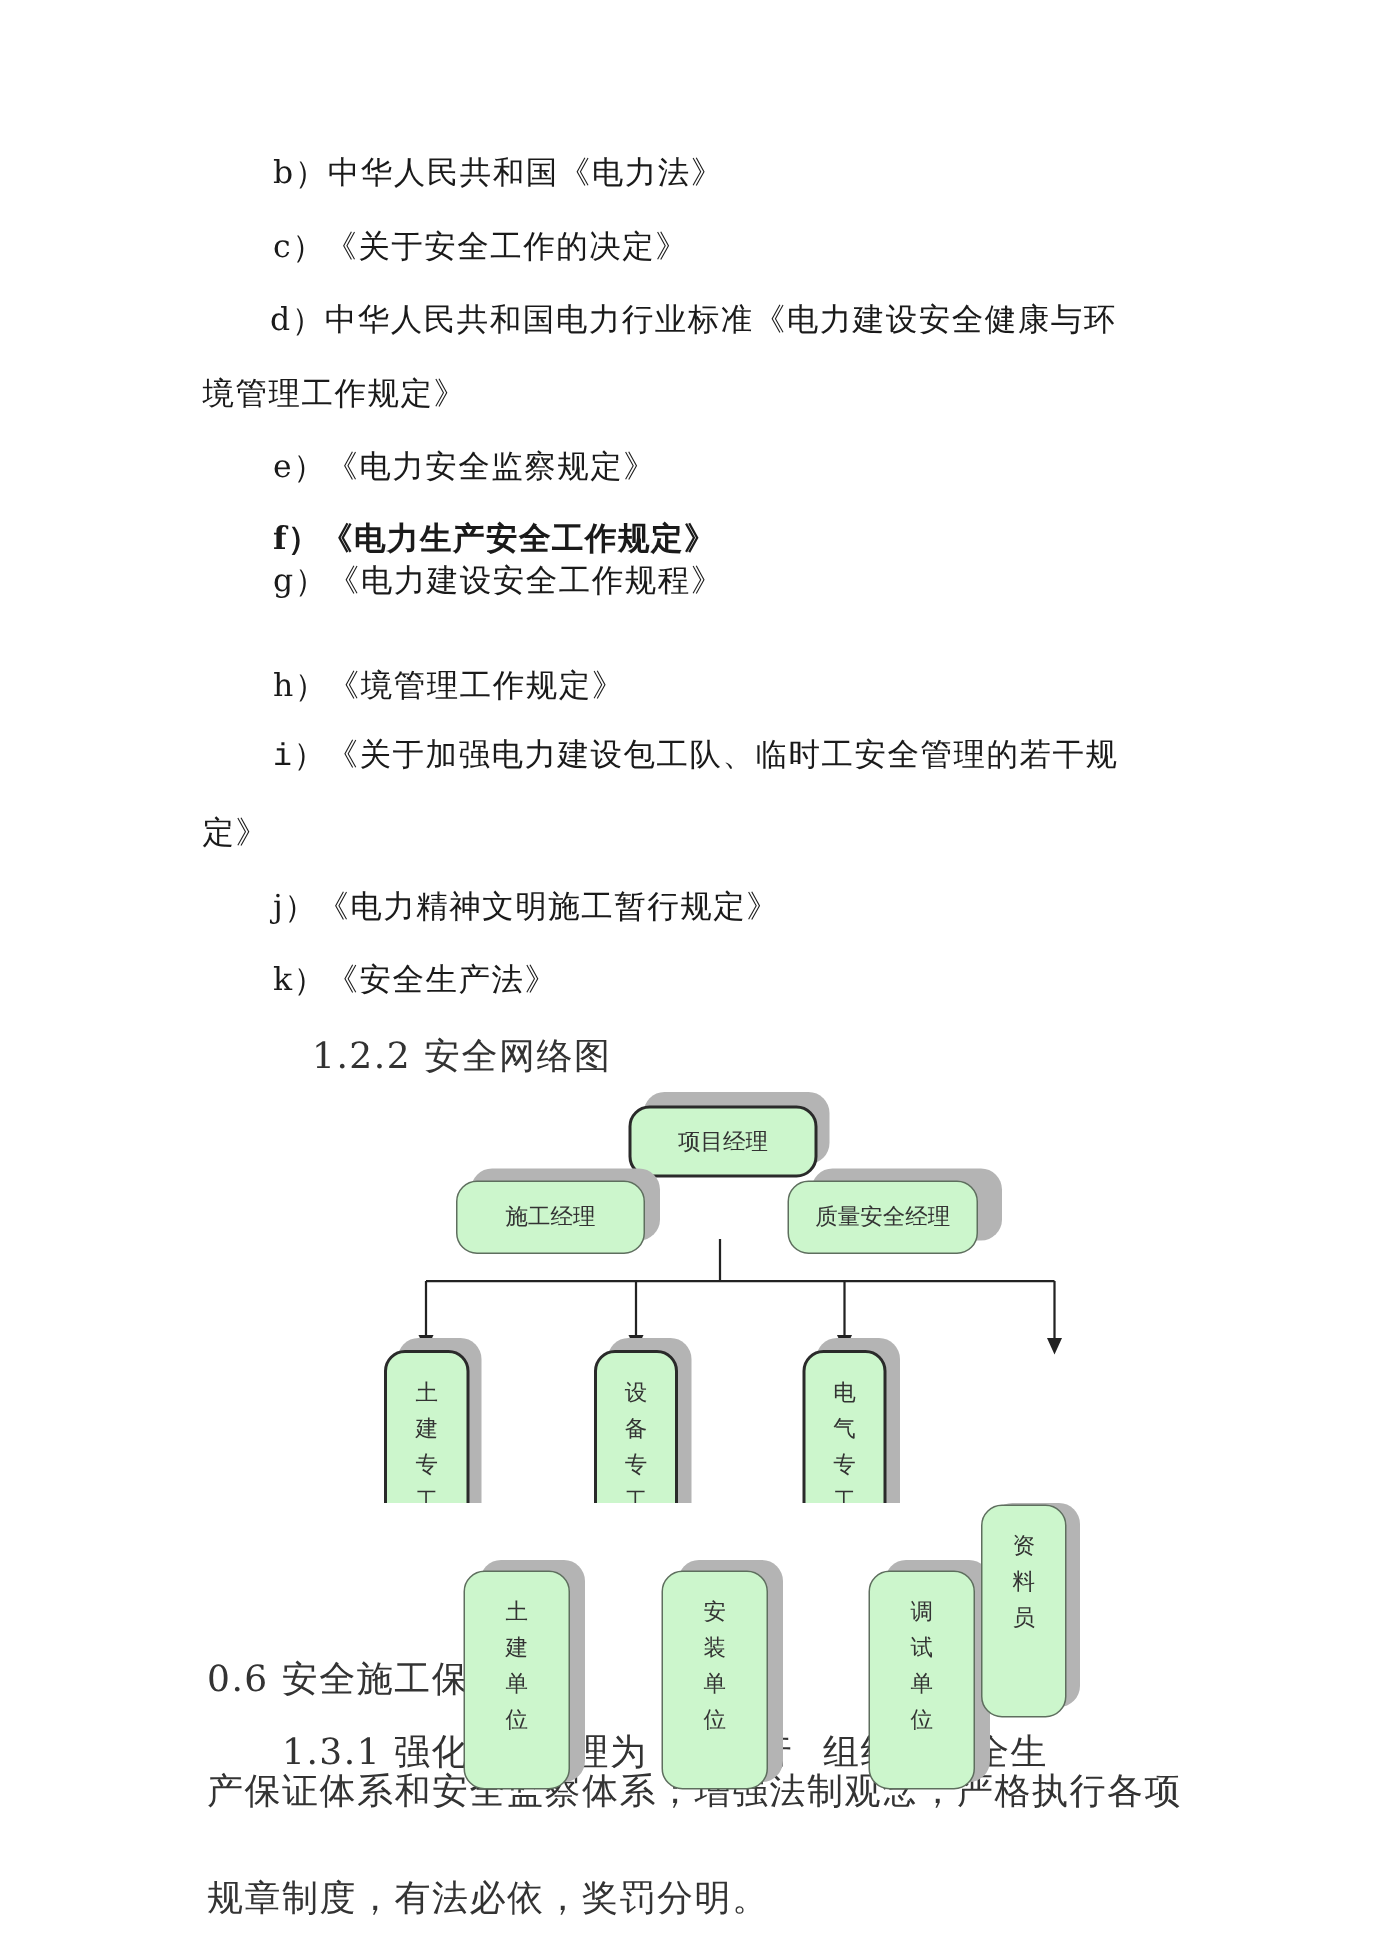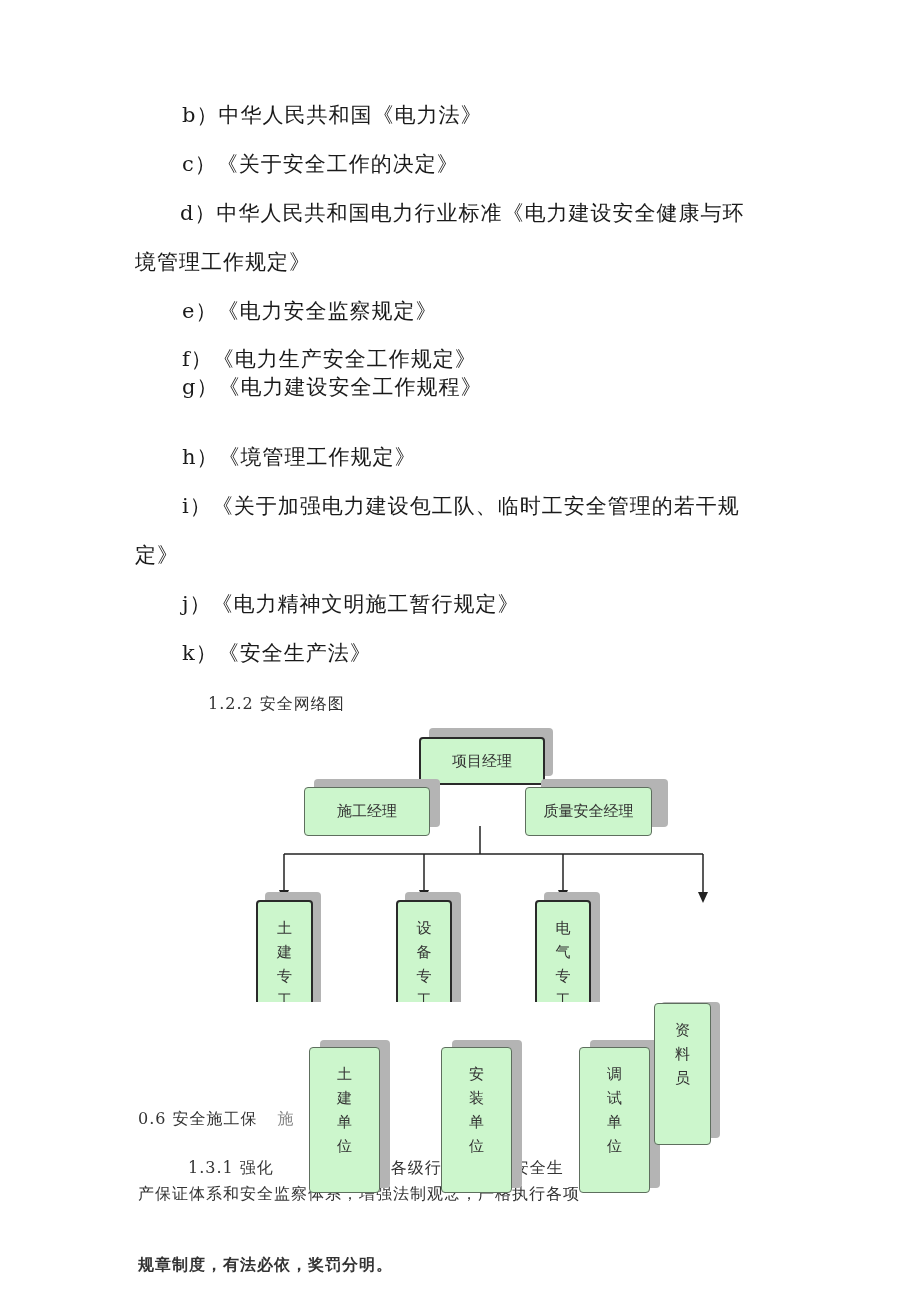--- a/index.html
+++ b/index.html
@@ -1,20 +1,20 @@
 <!DOCTYPE html>
 <html><head>
   <meta charset="utf-8">
   <style>
     html, body { margin: 0; padding: 0; background: #ffffff; }
     body { width: 920px; height: 1301px; position: relative; overflow: hidden;
            font-family: "DejaVu Serif", "Liberation Serif", serif; color: #1a1a1a; }
     .line { position: absolute; font-size: 21px; line-height: 24px; white-space: nowrap; letter-spacing: 1px; }
-    .heading { position: absolute; font-size: 16px; line-height: 26px; white-space: nowrap; color: #333; letter-spacing: 1px; }
-    .node, .shadow { position: absolute; box-sizing: border-box; border-radius: 4px; }
+    .heading { position: absolute; font-size: 24px; line-height: 26px; white-space: nowrap; color: #333; letter-spacing: 1px; }
+    .node, .shadow { position: absolute; box-sizing: border-box; border-radius: 14px; }
     .shadow { background: #b4b4b4; }
     .node { background: #ccf6cc; border: 1.5px solid #5e6e5e; color: #333;
             font-size: 15px; display: flex; align-items: center; justify-content: center; pointer-events: auto; }
     .node.dark { border: 2px solid #2a2a2a; }
     .node.vert { flex-direction: column; justify-content: flex-start; padding-top: 14px; writing-mode: horizontal-tb; }
     .node.vert span.ch { display: block; line-height: 24px; font-size: 15px; }
     .clip-top { position: absolute; left: 240px; top: 720px; width: 490px; height: 282px; overflow: hidden; }
     .clip-bot { position: absolute; left: 300px; top: 1002px; width: 422px; height: 200px; overflow: hidden; }
   </style>
 </head>
@@ -26,50 +26,50 @@
 <div class="line" style="left:182px; top:152px;">
   <span>c）</span><span>《关于安全工作的决定》</span>
 </div>
 <div class="line" style="left:180px; top:201px;">
   <span>d）</span><span>中华人民共和国电力行业标准《电力建设安全健康与环</span>
 </div>
 <div class="line" style="left:135px; top:250px;">境管理工作规定》</div>
 <div class="line" style="left:182px; top:299px;text-align:center;">
   <span>e）</span><span>《电力安全监察规定》</span>
 </div>
-<div class="line" style="left:182px; top:347px;">
+<div class="line" style="left:182px; top:347px;font-weight:bold;">
   <span>f）</span><span>《电力生产安全工作规定》</span>
 </div>
 <div class="line" style="left:182px; top:375px;">
   <span>g）</span><span>《电力建设安全工作规程》</span>
 </div>
 <div class="line" style="left:182px; top:445px;">
   <span>h）</span><span>《境管理工作规定》</span>
 </div>
-<div class="line" style="left:182px; top:494px;">
+<div class="line" style="left:182px; top:494px;font-family:Liberation Mono, monospace;">
   <span>i）</span><span>《关于加强电力建设包工队、临时工安全管理的若干规</span>
 </div>
 <div class="line" style="left:135px; top:543px;">定》</div>
 <div class="line" style="left:182px; top:592px;">
   <span>j）</span><span>《电力精神文明施工暂行规定》</span>
 </div>
 <div class="line" style="left:182px; top:641px;">
   <span>k）</span><span>《安全生产法》</span>
 </div>
 
 <div class="heading" style="left:208px; top:691px;">1.2.2 安全网络图</div>
 
 <div class="heading" style="left:138px; top:1106px;">
   <span>0.6 安全施工保</span><span style="margin-left:20px; color:#888;">施</span>
 </div>
 <div class="heading" style="left:188px; top:1155px;">
   <span>1.3.1 强化</span><span style="margin-left:44px;">经理为</span><span style="margin-left:22px;">各级行</span><span style="margin-left:20px;">组织的安全生</span>
 </div>
 <div class="heading" style="left:138px; top:1181px;">产保证体系和安全监察体系；增强法制观念，严格执行各项</div>
-<div class="heading" style="left:138px; top:1252px;font-weight:bold;">规章制度，有法必依，奖罚分明。</div>
+<div class="heading" style="left:138px; top:1252px;">规章制度，有法必依，奖罚分明。</div>
 
 <div class="clip-top">
   <svg width="490" height="282" style="position:absolute; left:0; top:0;">
     <defs>
       <marker id="arrow" markerWidth="10" markerHeight="10" refX="5" refY="9" orient="auto" markerUnits="userSpaceOnUse">
         <path d="M0,0 L10,0 L5,10 z" fill="#222"></path>
       </marker>
     </defs>
     <line x1="240" y1="106" x2="240" y2="134" stroke="#222" stroke-width="1.5"></line>
     <line x1="44" y1="134" x2="463" y2="134" stroke="#222" stroke-width="1.5"></line>

